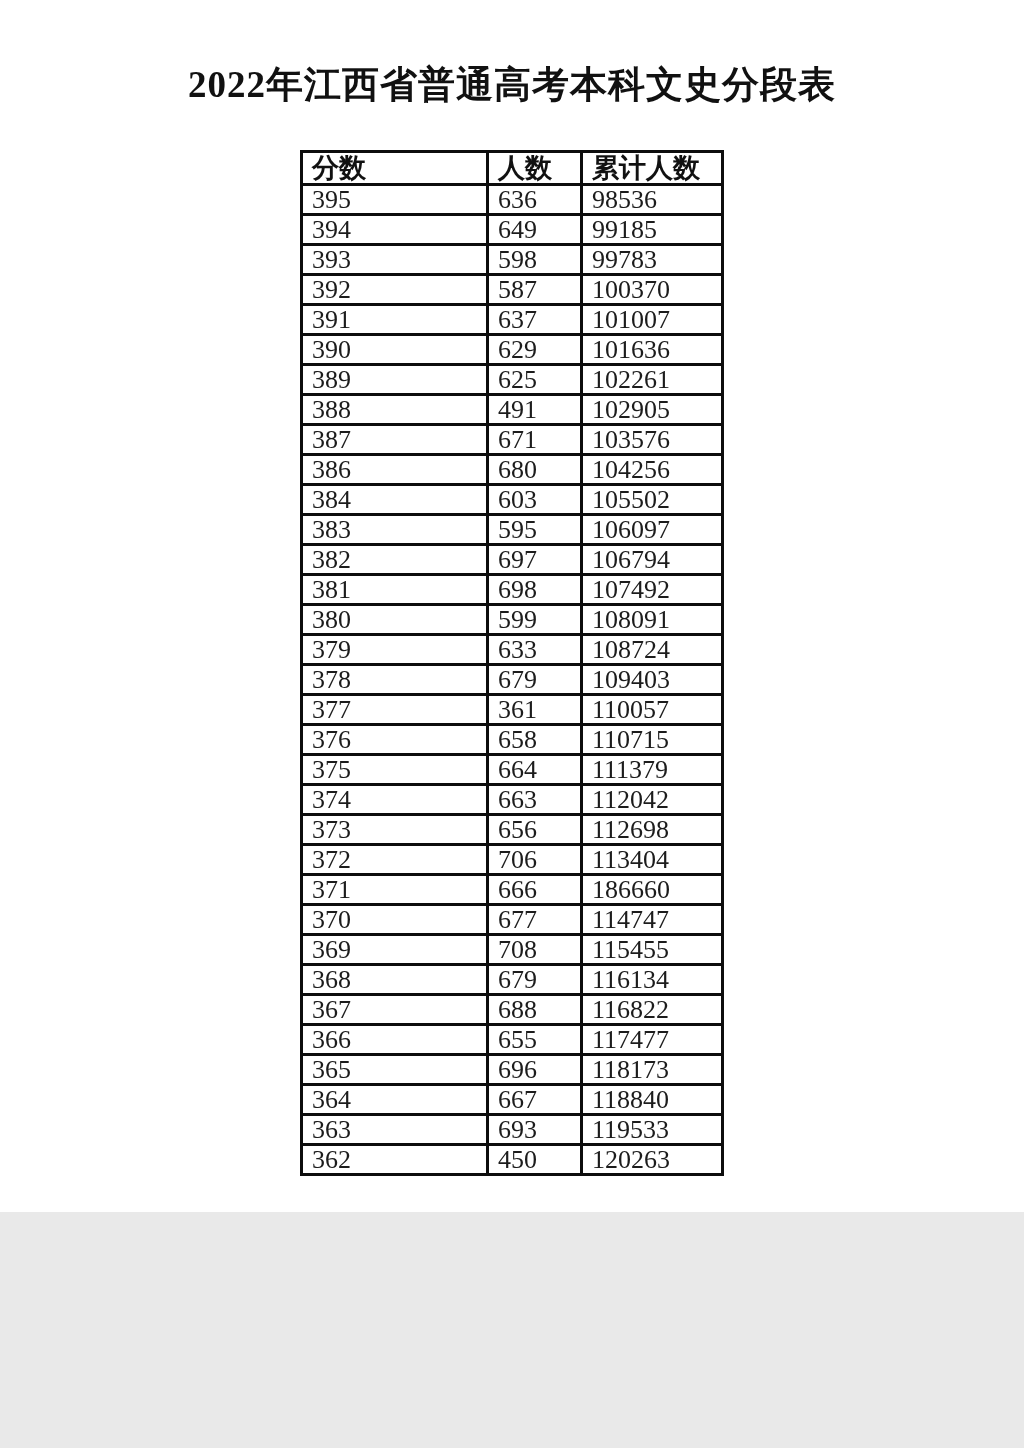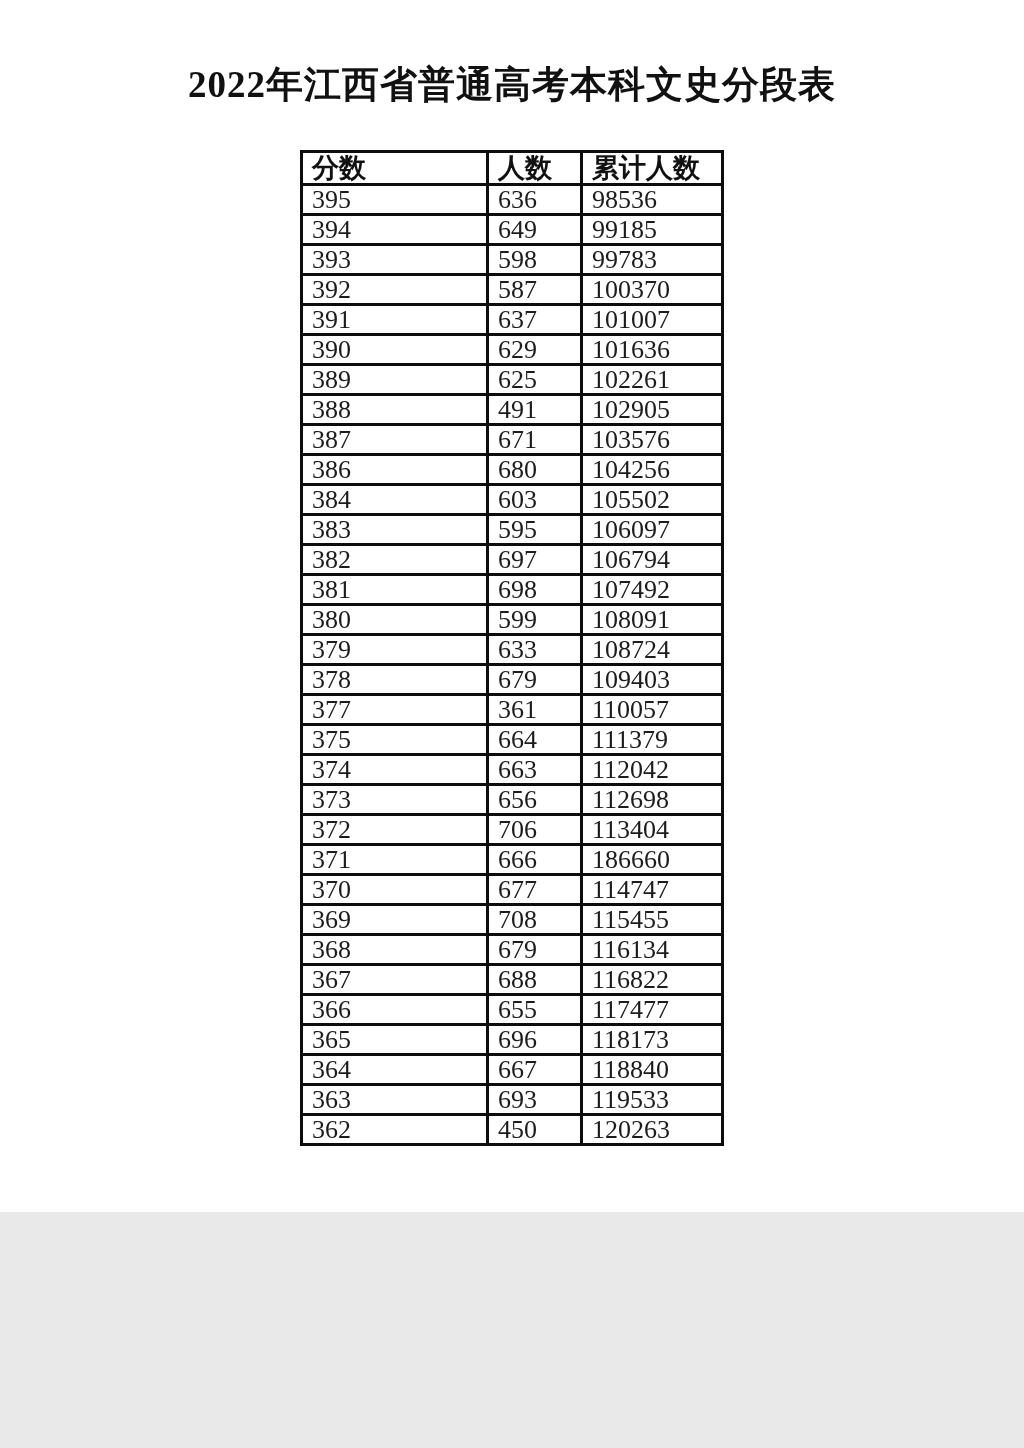--- a/index.html
+++ b/index.html
@@ -195,20 +195,25 @@
           <td>378</td>
           <td>679</td>
           <td>109403</td>
         </tr>
         <tr>
           <td>377</td>
           <td>361</td>
           <td>110057</td>
         </tr>
         <tr>
+          <td>376</td>
+          <td>658</td>
+          <td>110715</td>
+        </tr>
+        <tr>
           <td>375</td>
           <td>664</td>
           <td>111379</td>
         </tr>
         <tr>
           <td>374</td>
           <td>663</td>
           <td>112042</td>
         </tr>
         <tr>

